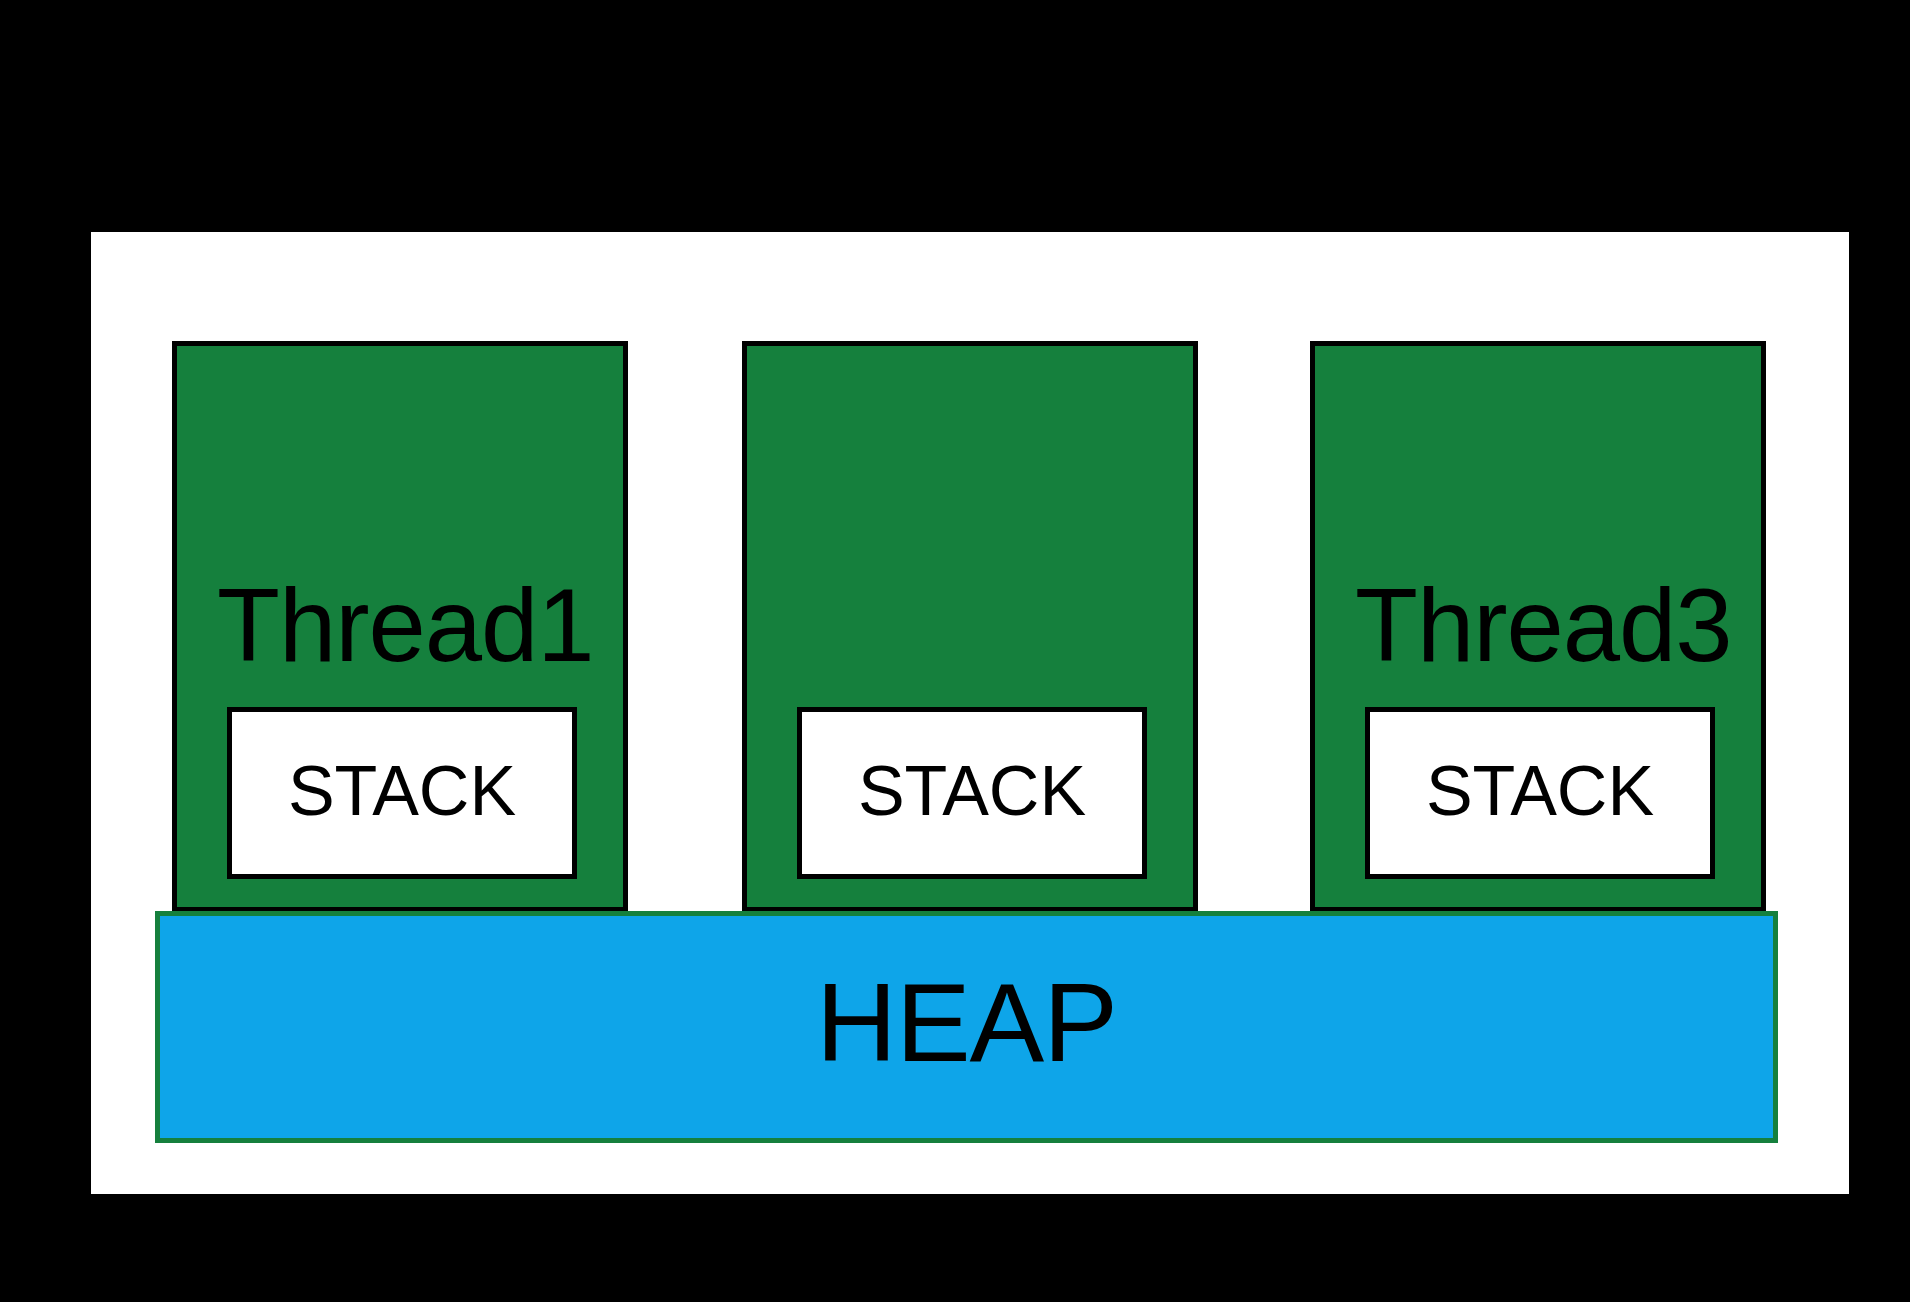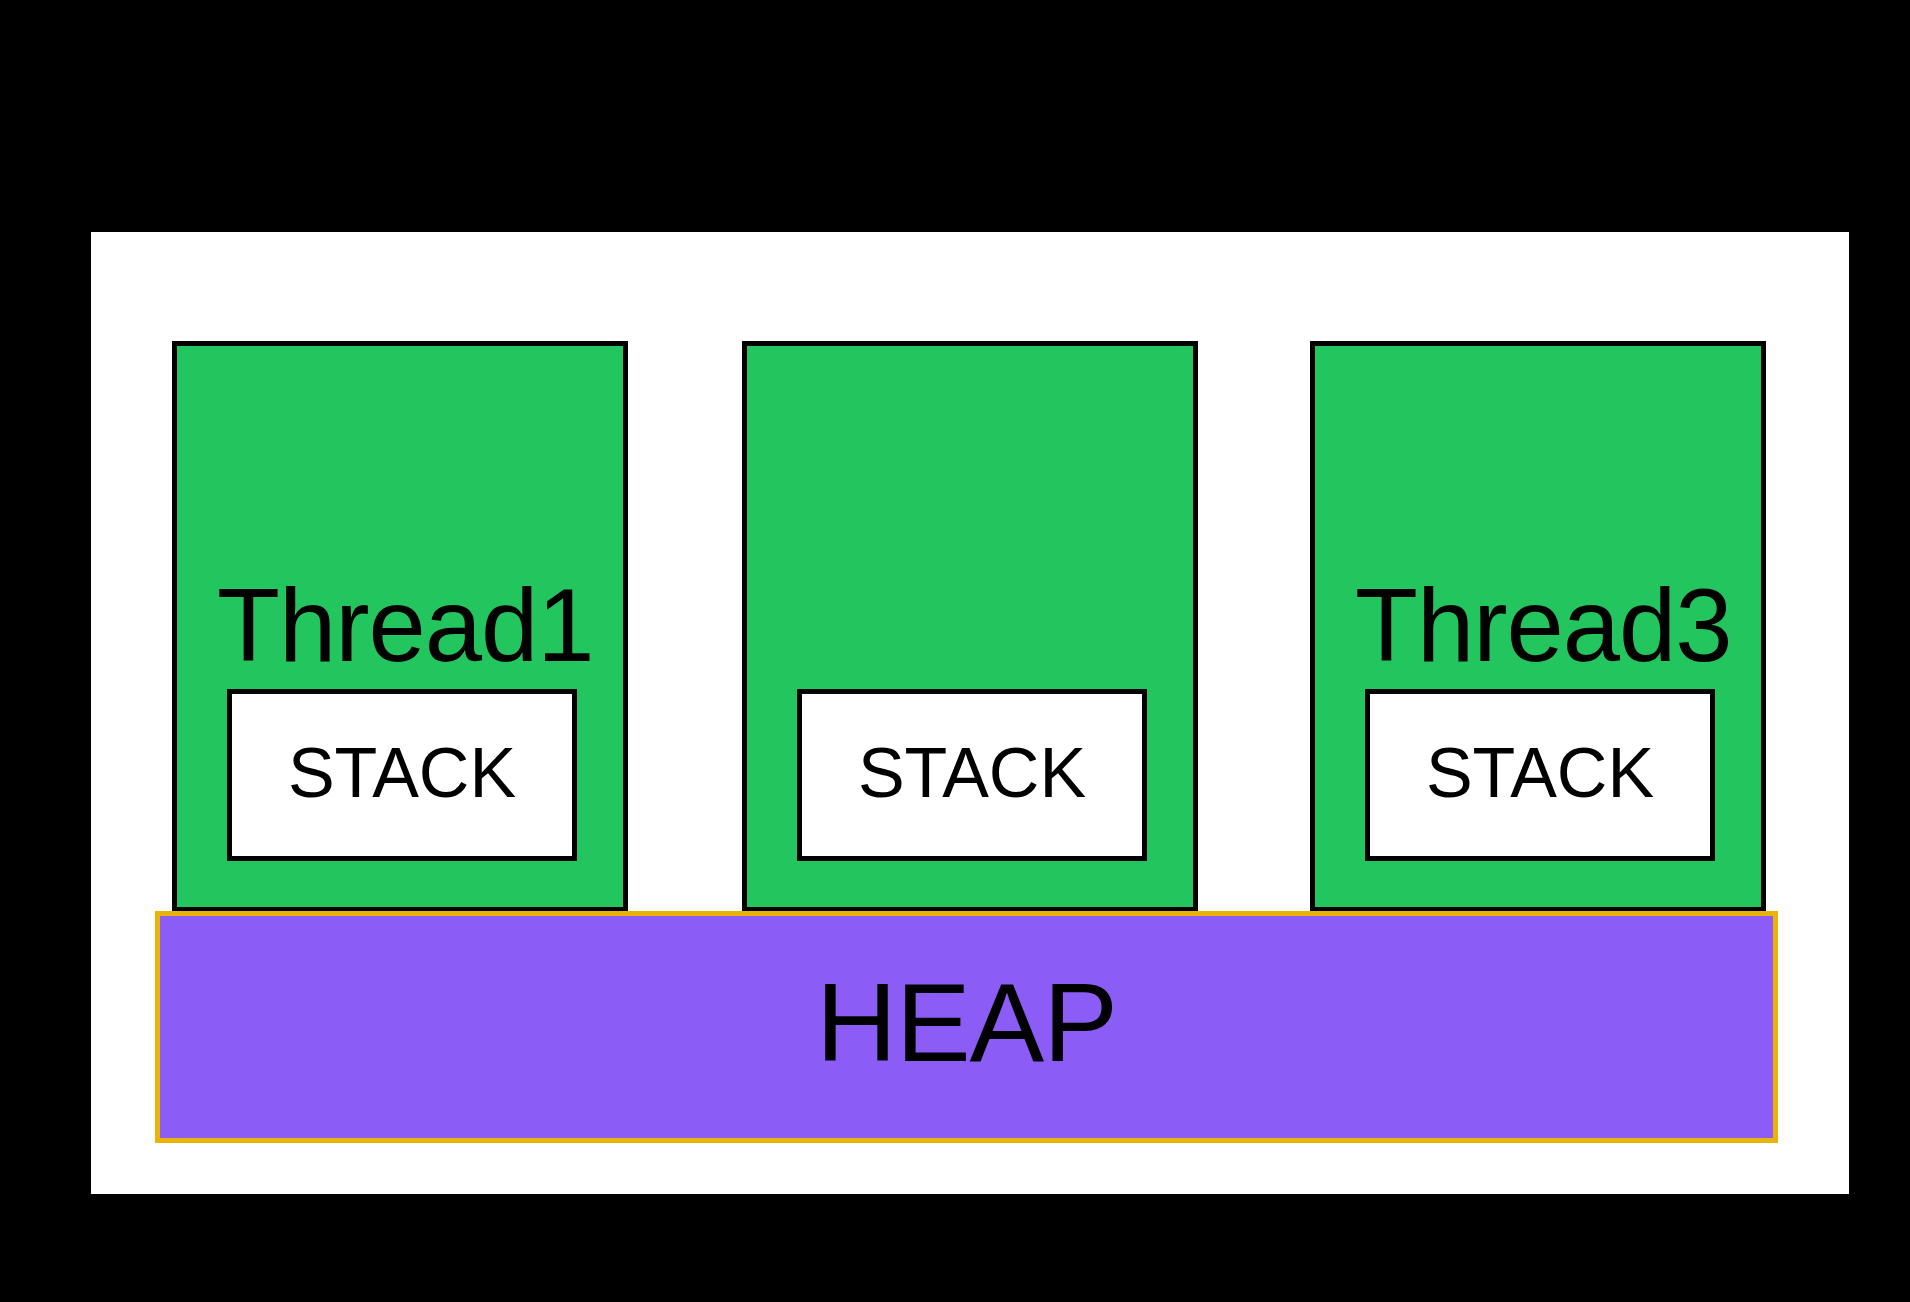--- a/index.html
+++ b/index.html
@@ -33,42 +33,42 @@
   }
 
   
   .thread-box {
     position: absolute;
     top: 109px;              
     width: 456px;
     height: 571px;           
     box-sizing: border-box;
     border: 5px solid #000000;
-    background: #22c55e;
+    background: #15803d;
   }
   .thread-box.pos-0 { left: 81px;   }   
   .thread-box.pos-1 { left: 651px;  }   
   .thread-box.pos-2 { left: 1219px; text-align: right; }   
 
   .thread-label {
     position: absolute;
     left: 40px;
     top: 228px;
     font-size: 103px;
     line-height: 1;
     color: #000000;
     letter-spacing: -1px;
     white-space: nowrap;
   }
 
   
   .stack-box {
     position: absolute;
     left: 50px;
-    top: 343px;              
+    top: 361px;              
     width: 350px;
     height: 172px;
     box-sizing: border-box;
     border: 5px solid #000000;
     background: #ffffff;
     display: flex;
     align-items: center;
     justify-content: center;
   }
   .stack-label {
@@ -82,22 +82,22 @@
   }
 
   
   #heap-box {
     position: absolute;
     left: 64px;              
     top: 679px;              
     width: 1623px;           
     height: 232px;           
     box-sizing: border-box;
-    border: 5px solid #eab308;
-    background: #8b5cf6;
+    border: 5px solid #15803d;
+    background: #0ea5e9;
     display: flex;
     align-items: center;
     justify-content: center;
   }
   #heap-label {
     font-size: 112px;
     line-height: 1;
     color: #000000;
     white-space: nowrap;
     position: relative;

